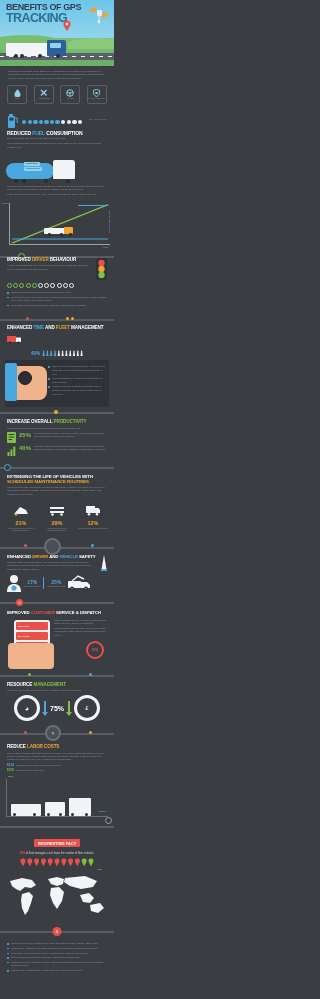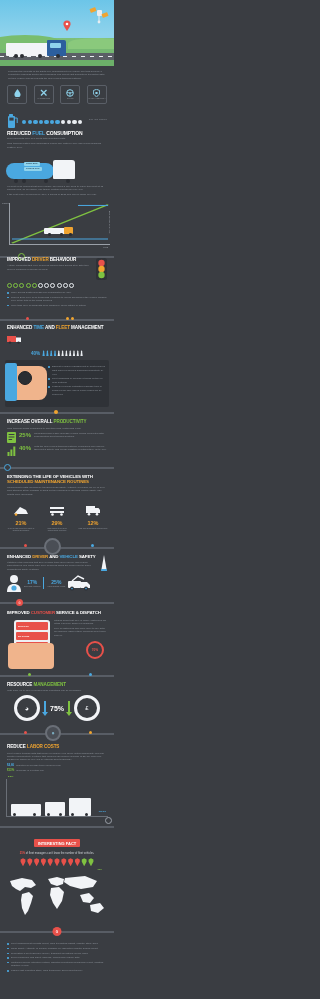--- a/index.html
+++ b/index.html
@@ -159,20 +159,24 @@
     <div class="grass"></div>
 
     <svg class="sat" viewBox="0 0 22 20">
       <rect x="9" y="6" width="5" height="6" rx="1" fill="#e9edf1"></rect>
       <rect x="2" y="4" width="6" height="4" rx=".5" fill="#f0a430" transform="rotate(-20 5 6)"></rect>
       <rect x="14" y="9" width="6" height="4" rx=".5" fill="#f0a430" transform="rotate(-20 17 11)"></rect>
       <path d="M11 12 L11 17" stroke="#e9edf1" stroke-width="1"></path>
       <circle cx="11" cy="18" r="1.4" fill="#e9edf1"></circle>
     </svg>
 
+    <h1>
+      <div class="l1">BENEFITS OF GPS</div>
+      <div class="l2">TRACKING</div>
+    </h1>
 
     <svg class="pin" viewBox="0 0 8 11">
       <path d="M4 11 C4 11 7.6 6.2 7.6 4 A3.6 3.6 0 0 0 0.4 4 C0.4 6.2 4 11 4 11 Z" fill="#e8514a"></path>
       <circle cx="4" cy="4" r="1.3" fill="#fff"></circle>
     </svg>
 
     <div class="truck">
       <div class="trailer"></div>
       <div class="cab"></div>
       <div class="wh" style="left:8px"></div>

